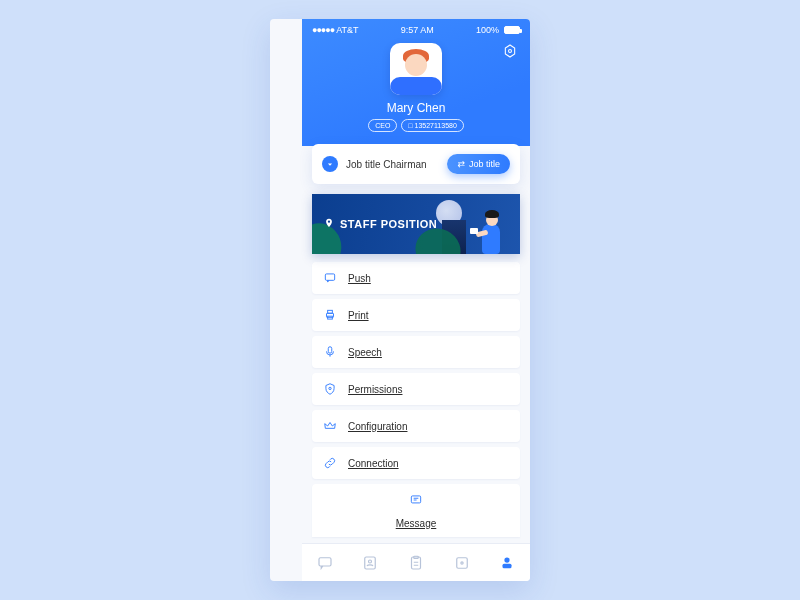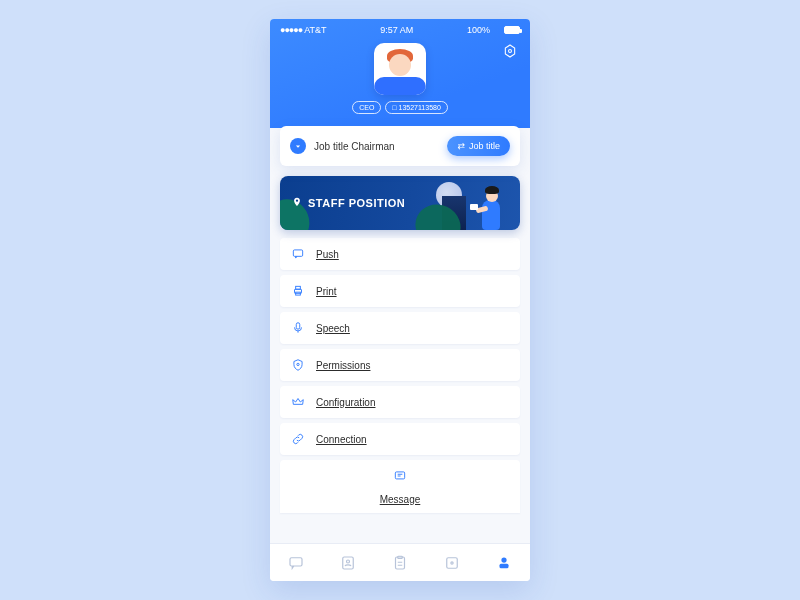--- a/index.html
+++ b/index.html
@@ -8,37 +8,37 @@
     background: #cfe0fa;
     display: flex; align-items: center; justify-content: center;
   }
   .phone {
     width: 260px; height: 562px;
     background: #f6f8fc;
     border-radius: 4px;
     box-shadow: 0 10px 30px rgba(40,80,180,.15);
     overflow: hidden;
     position: relative;
-    display: flex; flex-direction: column;
+    display: flex; flex-direction: column; padding-left: 32px;
   }
   
   .header {
     background: linear-gradient(160deg,#3d8bff 0%,#2f7bff 70%);
     color: #fff;
     padding-top: 6px;
     position: relative;
   }
   .statusbar {
     display: flex; justify-content: space-between; align-items: center;
     font-size: 9px; padding: 0 10px 2px;
     font-weight: 500;
   }
   .statusbar .dots { letter-spacing: -1px; }
   .statusbar .battery {
-    display: inline-flex; align-items: center; gap: 14px;
+    display: inline-flex; align-items: center; gap: 5px;
   }
   .battery .cell {
     width: 16px; height: 8px; border: 1px solid #fff; border-radius: 2px;
     position: relative; background: #fff;
   }
   .battery .cell:after {
     content: ""; position: absolute; right: -3px; top: 2px;
     width: 2px; height: 4px; background: #fff; border-radius: 0 1px 1px 0;
   }
   .gear {
@@ -89,21 +89,21 @@
   .jobcard .label { font-size: 10px; color: #333; flex: 1; }
   .jobbtn {
     background: linear-gradient(90deg,#4b93ff,#2f7bff);
     color: #fff; font-size: 9px; padding: 5px 10px;
     border-radius: 12px; border: none;
     box-shadow: 0 3px 8px rgba(47,123,255,.4);
     display: inline-flex; align-items: center; gap: 4px; cursor: pointer;
   }
   
   .banner {
-    margin: 10px 10px 8px; height: 54px; border-radius: 8px;
+    margin: 10px 10px 8px; height: 60px; border-radius: 0;
     background: linear-gradient(100deg,#0b3e8f 0%, #14499e 55%, #1d55ad 100%);
     position: relative; overflow: hidden; color: #fff;
     display: flex; align-items: center; padding-left: 28px;
     box-shadow: 0 3px 10px rgba(20,60,150,.25);
   }
   .banner .loc { position:absolute; left:12px; font-size:10px; }
   .banner .title { font-size: 11px; font-weight: 700; letter-spacing: .5px; }
   .leaf {
     position: absolute; width: 44px; height: 44px; background: #0b6b55;
     border-radius: 50% 60% 50% 60%; opacity: .9;
@@ -180,20 +180,21 @@
           <circle cx="12" cy="12" r="2.2"></circle>
       </svg>
     </span>
 
     <div class="avatar-wrap">
       <div class="avatar">
         <span class="hair"></span>
           <span class="head"></span>
           <span class="shirt"></span>
       </div>
+      <div class="username">Mary Chen</div>
       <div class="badges">
         <span class="badge">CEO</span>
         <span class="badge">□ 13527113580</span>
       </div>
     </div>
   </div>
 
   <div class="jobcard">
     <span class="job-icn">
       <svg viewBox="0 0 24 24" width="10" height="10" fill="#fff">

